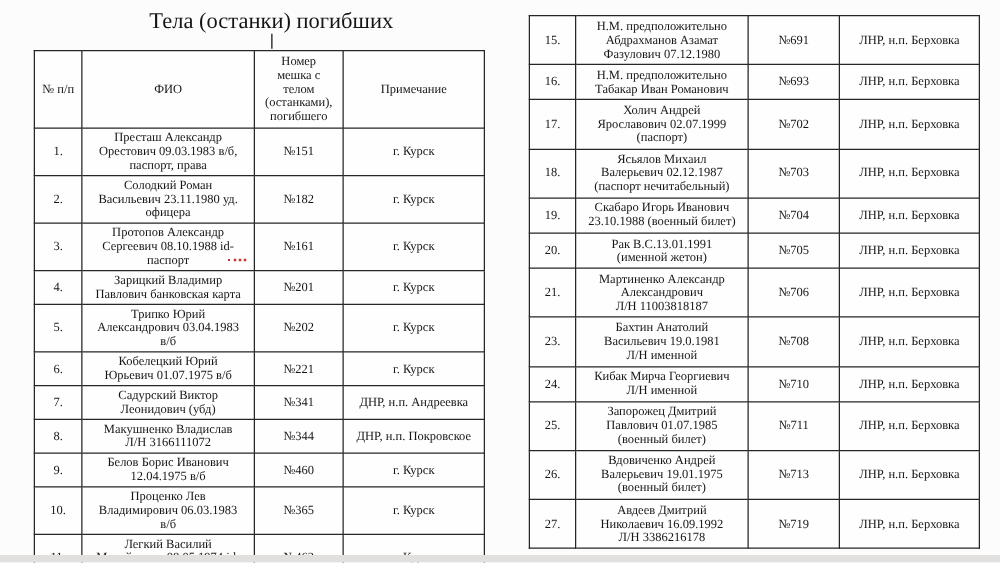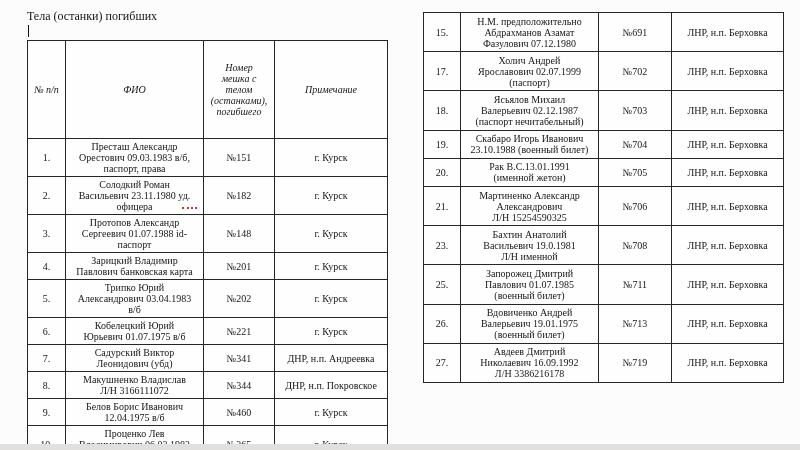--- a/index.html
+++ b/index.html
@@ -8,21 +8,21 @@
     background:#fdfcfc;
     font-family:"Liberation Serif","DejaVu Serif",serif;
     color:#161616;
     overflow:hidden;
     position:relative;
   }
   .canvas{position:absolute;left:0;top:0;width:800px;height:450px;overflow:hidden;}
 
   .doc-title{
     position:absolute;left:27px;top:9px;width:380px;
-    font-size:12px;line-height:15px;color:#141414;
+    text-align:center;font-size:18px;line-height:15px;color:#141414;
   }
   .caret{
     display:inline-block;width:1px;height:12px;background:#111;
     vertical-align:-2px;margin-left:1px;
   }
 
   table.tbl{
     position:absolute;border-collapse:collapse;table-layout:fixed;
     background:#fefefe;
   }
@@ -30,21 +30,21 @@
     border:1px solid #262626;
     font-weight:normal;
     font-size:10px;line-height:11px;
     text-align:center;vertical-align:middle;
     white-space:pre-line;
     overflow:hidden;
     color:#161616;
   }
   table.left{left:27px;top:40px;width:360px;}
   table.left td{padding:2px 1px;}
-  table.left th{padding:19px 1px;height:59px;font-style:italic;}
+  table.left th{padding:1px 1px;height:59px;}
   table.right{left:423px;top:12px;width:360px;}
   table.right td{padding:2.6px 1px;font-family:Liberation Serif, serif;}
 
   .squiggle{
     position:absolute;left:182px;top:204px;width:15px;height:3px;
     border-bottom:2px dotted #c6372b;
   }
   .photo-edge{
     position:absolute;left:0;top:444px;width:800px;height:6px;
     background:#e2e0df;
@@ -92,23 +92,23 @@
           <td>2.</td>
           <td>Солодкий Роман
 Васильевич 23.11.1980 уд.
 офицера</td>
           <td>№182</td>
           <td>г. Курск</td>
         </tr>
         <tr>
           <td>3.</td>
           <td>Протопов Александр
-Сергеевич 01.07.1988 id-
+Сергеевич 08.10.1988 id-
 паспорт</td>
-          <td>№148</td>
+          <td>№161</td>
           <td>г. Курск</td>
         </tr>
         <tr>
           <td>4.</td>
           <td>Зарицкий Владимир
 Павлович банковская карта</td>
           <td>№201</td>
           <td>г. Курск</td>
         </tr>
         <tr>
@@ -176,20 +176,27 @@
     <tbody id="right-body">
         <tr>
           <td>15.</td>
           <td>Н.М. предположительно
 Абдрахманов Азамат
 Фазулович 07.12.1980</td>
           <td>№691</td>
           <td>ЛНР, н.п. Берховка</td>
         </tr>
         <tr>
+          <td>16.</td>
+          <td>Н.М. предположительно
+Табакар Иван Романович</td>
+          <td>№693</td>
+          <td>ЛНР, н.п. Берховка</td>
+        </tr>
+        <tr>
           <td>17.</td>
           <td>Холич Андрей
 Ярославович 02.07.1999
 (паспорт)</td>
           <td>№702</td>
           <td>ЛНР, н.п. Берховка</td>
         </tr>
         <tr>
           <td>18.</td>
           <td>Ясьялов Михаил
@@ -209,33 +216,40 @@
           <td>20.</td>
           <td>Рак В.С.13.01.1991
 (именной жетон)</td>
           <td>№705</td>
           <td>ЛНР, н.п. Берховка</td>
         </tr>
         <tr>
           <td>21.</td>
           <td>Мартиненко Александр
 Александрович
-Л/Н 15254590325</td>
+Л/Н 11003818187</td>
           <td>№706</td>
           <td>ЛНР, н.п. Берховка</td>
         </tr>
         <tr>
           <td>23.</td>
           <td>Бахтин Анатолий
 Васильевич 19.0.1981
 Л/Н именной</td>
           <td>№708</td>
           <td>ЛНР, н.п. Берховка</td>
         </tr>
         <tr>
+          <td>24.</td>
+          <td>Кибак Мирча Георгиевич
+Л/Н именной</td>
+          <td>№710</td>
+          <td>ЛНР, н.п. Берховка</td>
+        </tr>
+        <tr>
           <td>25.</td>
           <td>Запорожец Дмитрий
 Павлович 01.07.1985
 (военный билет)</td>
           <td>№711</td>
           <td>ЛНР, н.п. Берховка</td>
         </tr>
         <tr>
           <td>26.</td>
           <td>Вдовиченко Андрей

